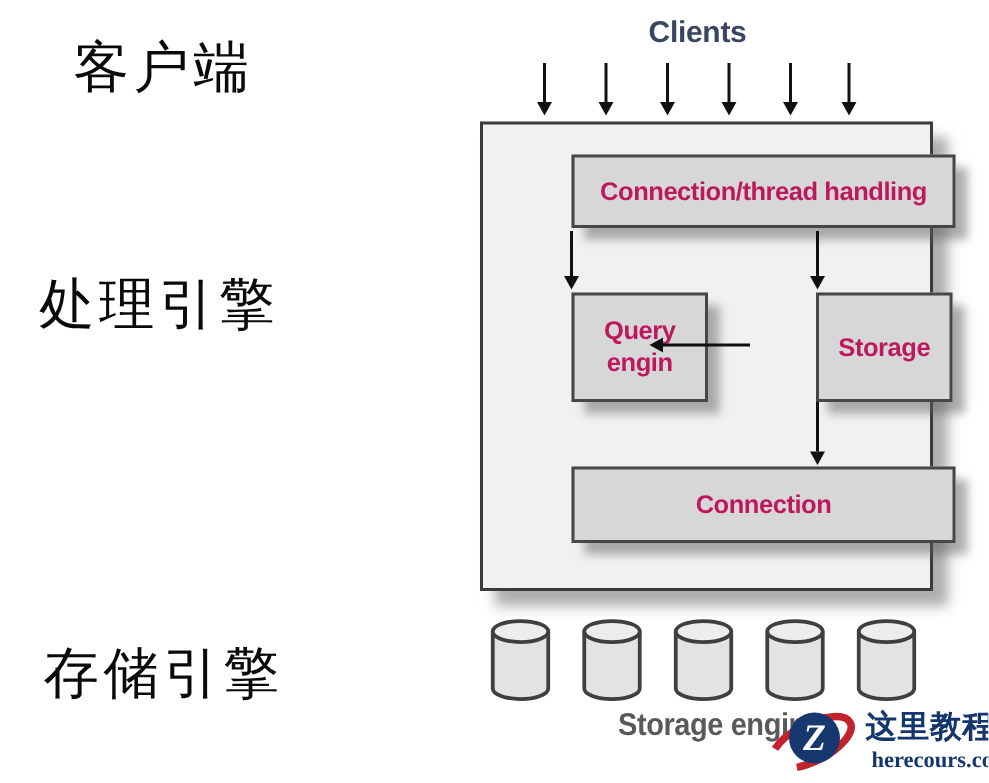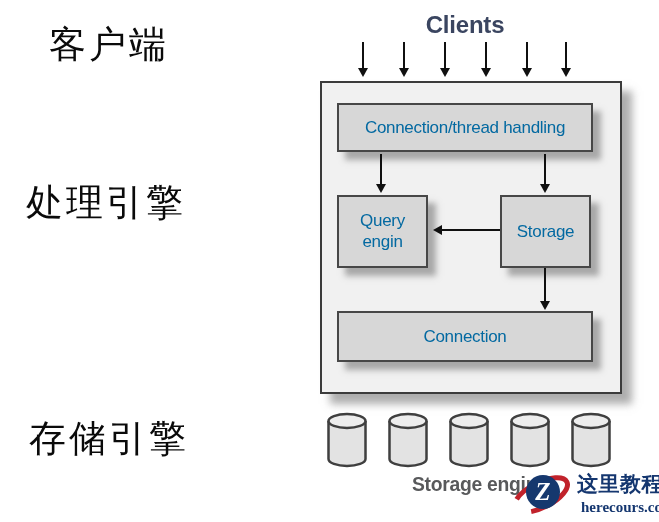--- a/index.html
+++ b/index.html
@@ -8,26 +8,26 @@
     overflow:hidden; font-family:"Liberation Sans", sans-serif;
   }
 
   
   .side-label {
     position:absolute; color:#0a0a0a; font-size:37px; font-weight:400;
     letter-spacing:3px; white-space:nowrap;
   }
   .lbl-client    { left:49px;  top:20px;  }
   .lbl-processing{ left:26px;  top:178px; }
-  .lbl-storage   { left:29px;  top:414px; }
+  .lbl-storage   { left:29px;  top:424px; }
 
   
   .clients-label {
     position:absolute; left:320px; top:11px; width:290px; text-align:center;
-    color:#3a4560; font-size:24px; font-weight:bold; letter-spacing:-0.2px;
+    color:#3a4560; font-size:20px; font-weight:bold; letter-spacing:-0.2px;
   }
 
   
   .varrow { position:absolute; width:2px; background:#101010; }
   .varrow::after {
     content:""; position:absolute; left:-4px; bottom:-9px;
     border-left:5px solid transparent; border-right:5px solid transparent;
     border-top:9px solid #101010;
   }
   .client-arrow { top:42px; height:26px; }
@@ -48,22 +48,23 @@
   
   .outer-box {
     position:absolute; left:320px; top:81px; width:298px; height:309px;
     background:#f1f1f1; border:2px solid #3b3b3b;
     box-shadow:10px 10px 8px rgba(105,105,105,0.55);
   }
   .inner-box {
     position:absolute; background:#d7d7d7; border:2px solid #474747;
     box-shadow:8px 8px 6px rgba(95,95,95,0.5);
     display:flex; align-items:center; justify-content:center;
-    color:#0369a1; font-size:17px; font-weight:normal; letter-spacing:-0.3px;
+    color:#be185d; font-size:17px; font-weight:bold; letter-spacing:-0.3px;
     text-align:center;
+    margin-left:44px;
   }
   .box-connection { left:337px; top:103px; width:252px; height:45px; }
   .box-query     { left:337px; top:195px; width:87px;  height:69px; }
   .box-parser    { left:500px; top:195px; width:87px;  height:69px; }
   .box-optimizer { left:337px; top:311px; width:252px; height:47px; }
   .box-query .wrap2 { display:block; width:56px; margin:0 auto; line-height:1.2; }
 
   
   .cylinder { position:absolute; top:412px; width:42px; height:56px; }
   .cyl1 { left:326px; } .cyl2 { left:387px; } .cyl3 { left:448px; }

